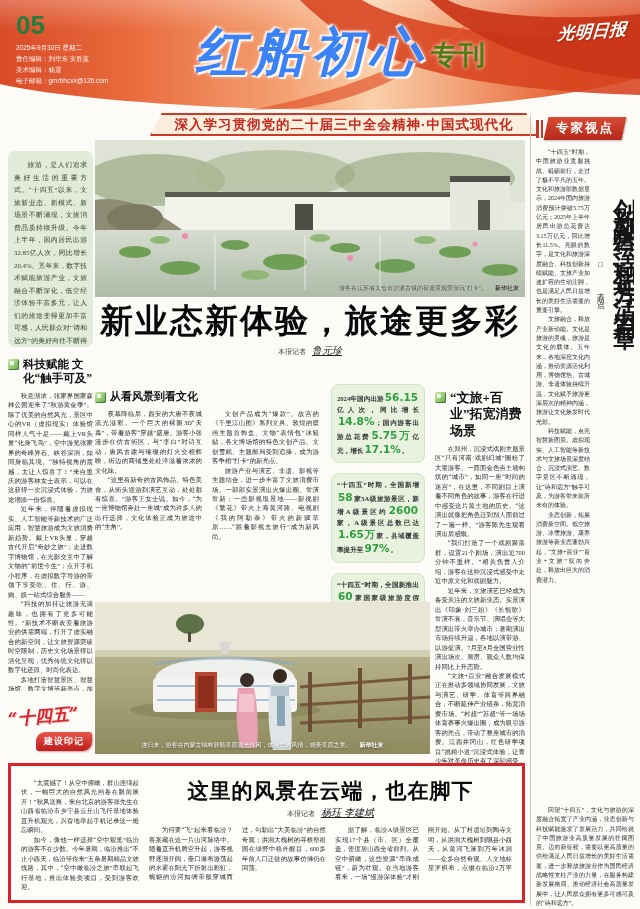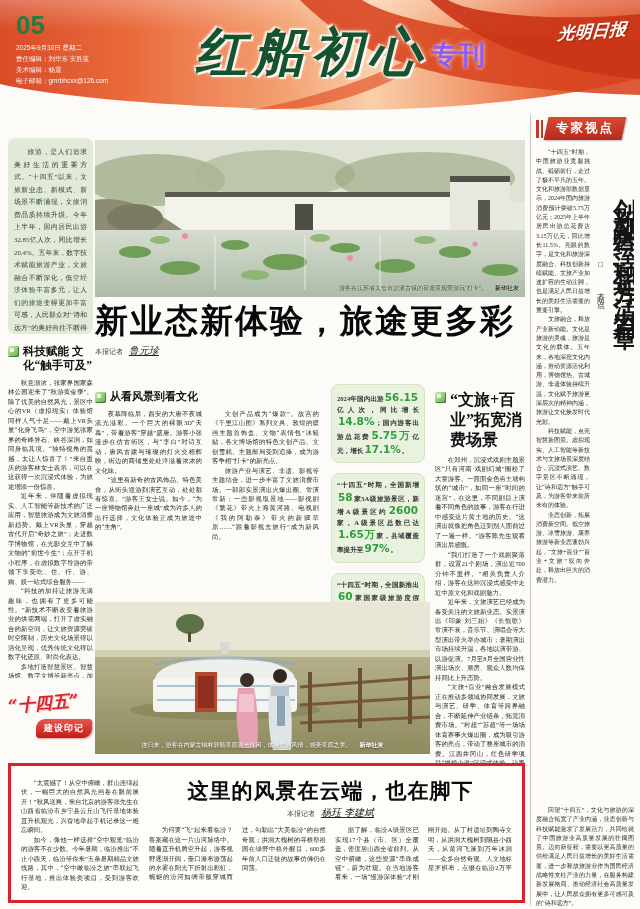--- a/index.html
+++ b/index.html
@@ -7,32 +7,32 @@
   #page{position:relative;width:640px;height:909px;background:#fcfbf8;overflow:hidden;
         font-family:"Liberation Serif","DejaVu Serif",serif;color:#222;}
   
   #header{position:absolute;left:0;top:0;width:640px;height:118px;}
   #header svg{position:absolute;left:0;top:0;}
   .pagenum{position:absolute;left:16px;top:10px;color:#15803d;font:900 26px "Liberation Sans",sans-serif;opacity:.92;}
   .pubinfo{position:absolute;left:16px;top:42px;color:#fff;font:6.5px/1.7 "Liberation Sans",sans-serif;opacity:.95;}
   .masthead{position:absolute;right:14px;top:20px;color:#fff;font:italic 900 17px "DejaVu Serif",serif;
             transform:skewX(-8deg) rotate(-4deg);text-shadow:1px 1px 2px rgba(120,20,0,.5);}
   .paper-title{position:absolute;left:160px;top:18px;width:360px;text-align:center;white-space:nowrap;}
-  .paper-title .main{font:italic 900 52px "DejaVu Serif",serif;letter-spacing:6px;color:#14532d;
+  .paper-title .main{font:italic 900 52px "DejaVu Serif",serif;letter-spacing:6px;color:#3b82f6;
        text-shadow:0 0 2px #fff,0 0 5px #fff,2px 2px 0 rgba(255,255,255,.85),-2px -2px 0 rgba(255,255,255,.6);}
-  .paper-title .suffix{font:900 27px "Liberation Sans",sans-serif;color:#8b5cf6;margin-left:4px;position:relative;top:-6px;
+  .paper-title .suffix{font:900 27px "Liberation Sans",sans-serif;color:#4d7c0f;margin-left:4px;position:relative;top:-6px;
        text-shadow:0 0 4px rgba(255,255,255,.9);}
   .issue{position:absolute;left:160px;top:93px;width:260px;text-align:center;font:10px "Liberation Sans",sans-serif;color:#9c4230;}
   
   .banner{position:absolute;left:150px;top:113px;width:388px;height:23px;background:#fbeedd;
           border:2px solid #cf3a28;display:flex;align-items:center;justify-content:center;
           clip-path:polygon(3% 0,97% 0,100% 100%,0 100%);
           font:900 13.5px "Liberation Sans",sans-serif;color:#c32b1f;letter-spacing:1px;}
   
-  #leftrail{position:absolute;left:8px;top:138px;width:85px;height:517px;}
+  #leftrail{position:absolute;left:8px;top:151px;width:85px;height:517px;}
   .introbox{background:#e2ebd9;border-radius:7px;padding:8px 6px;height:196px;overflow:hidden;
             font:6.8px/1.85 "Liberation Serif",serif;color:#30402c;text-align:justify;}
   .introbox p{margin:0;text-indent:2em;}
   .sec-head{display:flex;align-items:flex-start;gap:4px;margin:10px 0 5px 0;}
   .cube{width:11px;height:11px;flex:0 0 11px;border-radius:2px;margin-top:2px;
         background:linear-gradient(135deg,#cdeaa4,#63ad4b);box-shadow:inset -1px -1px 0 #3f7d33;position:relative;}
   .cube:after{content:"";position:absolute;left:2px;top:2px;width:4px;height:4px;background:rgba(255,255,255,.8);border-radius:1px;}
   .sec-title{font:900 11.5px/1.25 "Liberation Serif",serif;color:#111;}
   .tcol{font:6.4px/1.48 "Liberation Serif",serif;color:#2a2a2a;text-align:justify;overflow:hidden;}
   .tcol p{margin:0;text-indent:2em;}
@@ -43,21 +43,21 @@
   .stamp .box{position:absolute;left:28px;top:27px;background:linear-gradient(#e8564a,#bf1d1d);color:#fff;
               font:900 9px "Liberation Sans",sans-serif;padding:3px 8px;border-radius:9px 3px 9px 3px;
               box-shadow:1px 1px 2px rgba(150,30,20,.4);letter-spacing:1px;}
   
   #main{position:absolute;left:95px;top:140px;width:430px;height:614px;}
   .photo{position:absolute;overflow:hidden;}
   .photo .cap{position:absolute;bottom:4px;right:6px;font:6px "Liberation Sans",sans-serif;color:#3c3c34;
               text-shadow:0 0 2px rgba(255,255,255,.9);}
   .photo .cap b{margin-left:8px;}
   .photo2 .cap{color:#fff;text-shadow:0 1px 2px rgba(0,0,0,.55);left:8px;right:8px;text-align:center;}
-  #headline{position:absolute;left:0;top:163px;width:430px;text-align:left;}
+  #headline{position:absolute;left:0;top:163px;width:430px;text-align:center;}
   #headline h1{margin:0;font:900 33px/1.1 "Liberation Serif",serif;color:#090909;letter-spacing:2px;}
   .byline{margin-top:5px;font:7px "Liberation Sans",sans-serif;color:#444;}
   .byline .name{font:italic 10px "DejaVu Serif",serif;color:#222;margin-left:4px;text-decoration:underline;}
   #sec1{position:absolute;left:0;top:240px;width:224px;}
   #sec1 .tcol{column-count:2;column-gap:10px;height:212px;}
   #statcol{position:absolute;left:236px;top:244px;width:94px;}
   .statbox{background:#e9f2df;border:1px solid #d4e3c2;border-radius:8px;padding:6px 5px;margin-bottom:10px;
            font:700 6.6px/1.6 "Liberation Serif",serif;color:#333;text-align:justify;}
   .stat-num{color:#2f9e3f;font:900 10.5px "DejaVu Sans",sans-serif;padding:0 1px;}
   .stat-credit{text-align:right;font:700 6.5px "Liberation Sans",sans-serif;color:#333;}
@@ -122,20 +122,21 @@
       <div>责任编辑：刘华东 安胜蓝</div>
       <div>美术编辑：杨震</div>
       <div>电子邮箱：gmrbhcxx@126.com</div>
     </div>
     <div class="paper-title">
       <span class="main">红船初心</span><span class="suffix">专刊</span>
     </div>
     <div class="masthead">光明日报</div>
   </div>
 
+  <div class="banner">深入学习贯彻党的二十届三中全会精神·中国式现代化</div>
 
   <div id="leftrail">
     <div class="introbox">
       <p>旅游，是人们追求美好生活的重要方式。“十四五”以来，文旅新业态、新模式、新场景不断涌现，文旅消费品质持续升级。今年上半年，国内居民出游32.85亿人次，同比增长20.4%。五年来，数字技术赋能旅游产业，文旅融合不断深化，低空经济体验丰富多元，让人们的旅途变得更加丰富可感，人民群众对“诗和远方”的美好向往不断得到满足。</p>
     </div>
     <div class="sec-head">
       <span class="cube"></span>
       <span class="sec-title">科技赋能 文化“触手可及”</span>
     </div>
     <div class="tcol">
@@ -229,21 +230,21 @@
     <div id="statcol">
       <div class="statbox"><span>2024年国内出游</span><span class="stat-num">56.15</span><span>亿人次，同比增长</span><span class="stat-num">14.8%</span><span>；国内游客出游总花费</span><span class="stat-num">5.75万</span><span>亿元，增长</span><span class="stat-num">17.1%</span><span>。</span></div>
       <div class="statbox"><span>“十四五”时期，全国新增</span><span class="stat-num">58</span><span>家5A级旅游景区，新增A级景区约</span><span class="stat-num">2600</span><span>家，A级景区总数已达</span><span class="stat-num">1.65万</span><span>家，县域覆盖率提升至</span><span class="stat-num">97%</span><span>。</span></div>
       <div class="statbox"><span>“十四五”时期，全国新推出</span><span class="stat-num">60</span><span>家国家级旅游度假区、</span><span class="stat-num">204</span><span>家国家级旅游休闲街区、</span><span class="stat-num">345</span><span>家国家级夜间文化和旅游消费集聚区。</span></div>
       <div class="stat-credit">本报记者 鲁元珍整理</div>
     </div>
 
     <div id="sec2">
       <div class="sec-head">
         <span class="cube"></span>
-        <span class="sec-title" style="font-size:16px;">“文旅+百业”拓宽消费场景</span>
+        <span class="sec-title" style="font-size:13px;">“文旅+百业”拓宽消费场景</span>
       </div>
       <div class="tcol">
           <p>在郑州，沉浸式戏剧主题景区“只有河南·戏剧幻城”圈粉了大量游客。一面面金色夯土墙构筑的“城市”，如同一座“时间的迷宫”，在这里，不同剧目上演着不同角色的故事，游客在行进中感受这片黄土地的历史。“这演出就像把角色迁到别人面前过了一遍一样。”游客陈先生观看演出后感慨。</p>
           <p>“我们打造了一个戏剧聚落群，设置21个剧场，演出近700分钟不重样。”相关负责人介绍，游客在这种沉浸式感受中走近中原文化和戏剧魅力。</p>
           <p>近年来，文旅演艺已经成为备受关注的文旅新业态。实景演出《印象·刘三姐》《长恨歌》常演不衰，音乐节、演唱会等大型演出带火举办城市；暑期演出市场持续升温，各地以演带游、以游促演。7月至8月全国营业性演出场次、票房、观众人数均保持同比上升态势。</p>
           <p>“文旅+百业”融合发展模式正在推动多领域协同发展，文旅与演艺、研学、体育等跨界融合，不断延伸产业链条，拓宽消费市场。“村超”“苏超”等一场场体育赛事火爆出圈，成为吸引游客的亮点，带动了整座城市的消费。江西井冈山，红色研学项目“挑粮小道”沉浸式体验，让青少年对革命历史有了深刻感受，胜过课堂上的千言万语。</p>
           <p>专家指出，各地紧跟“文旅+百业”融合发展消费场景，深化多业态创新融合，不断拓展文旅产业新模式，延伸了产业链条，促进了文旅和相关产业融合发展，成为拉动经济增长和文化繁荣的重要力量。</p>
         </div>
     </div>
 

